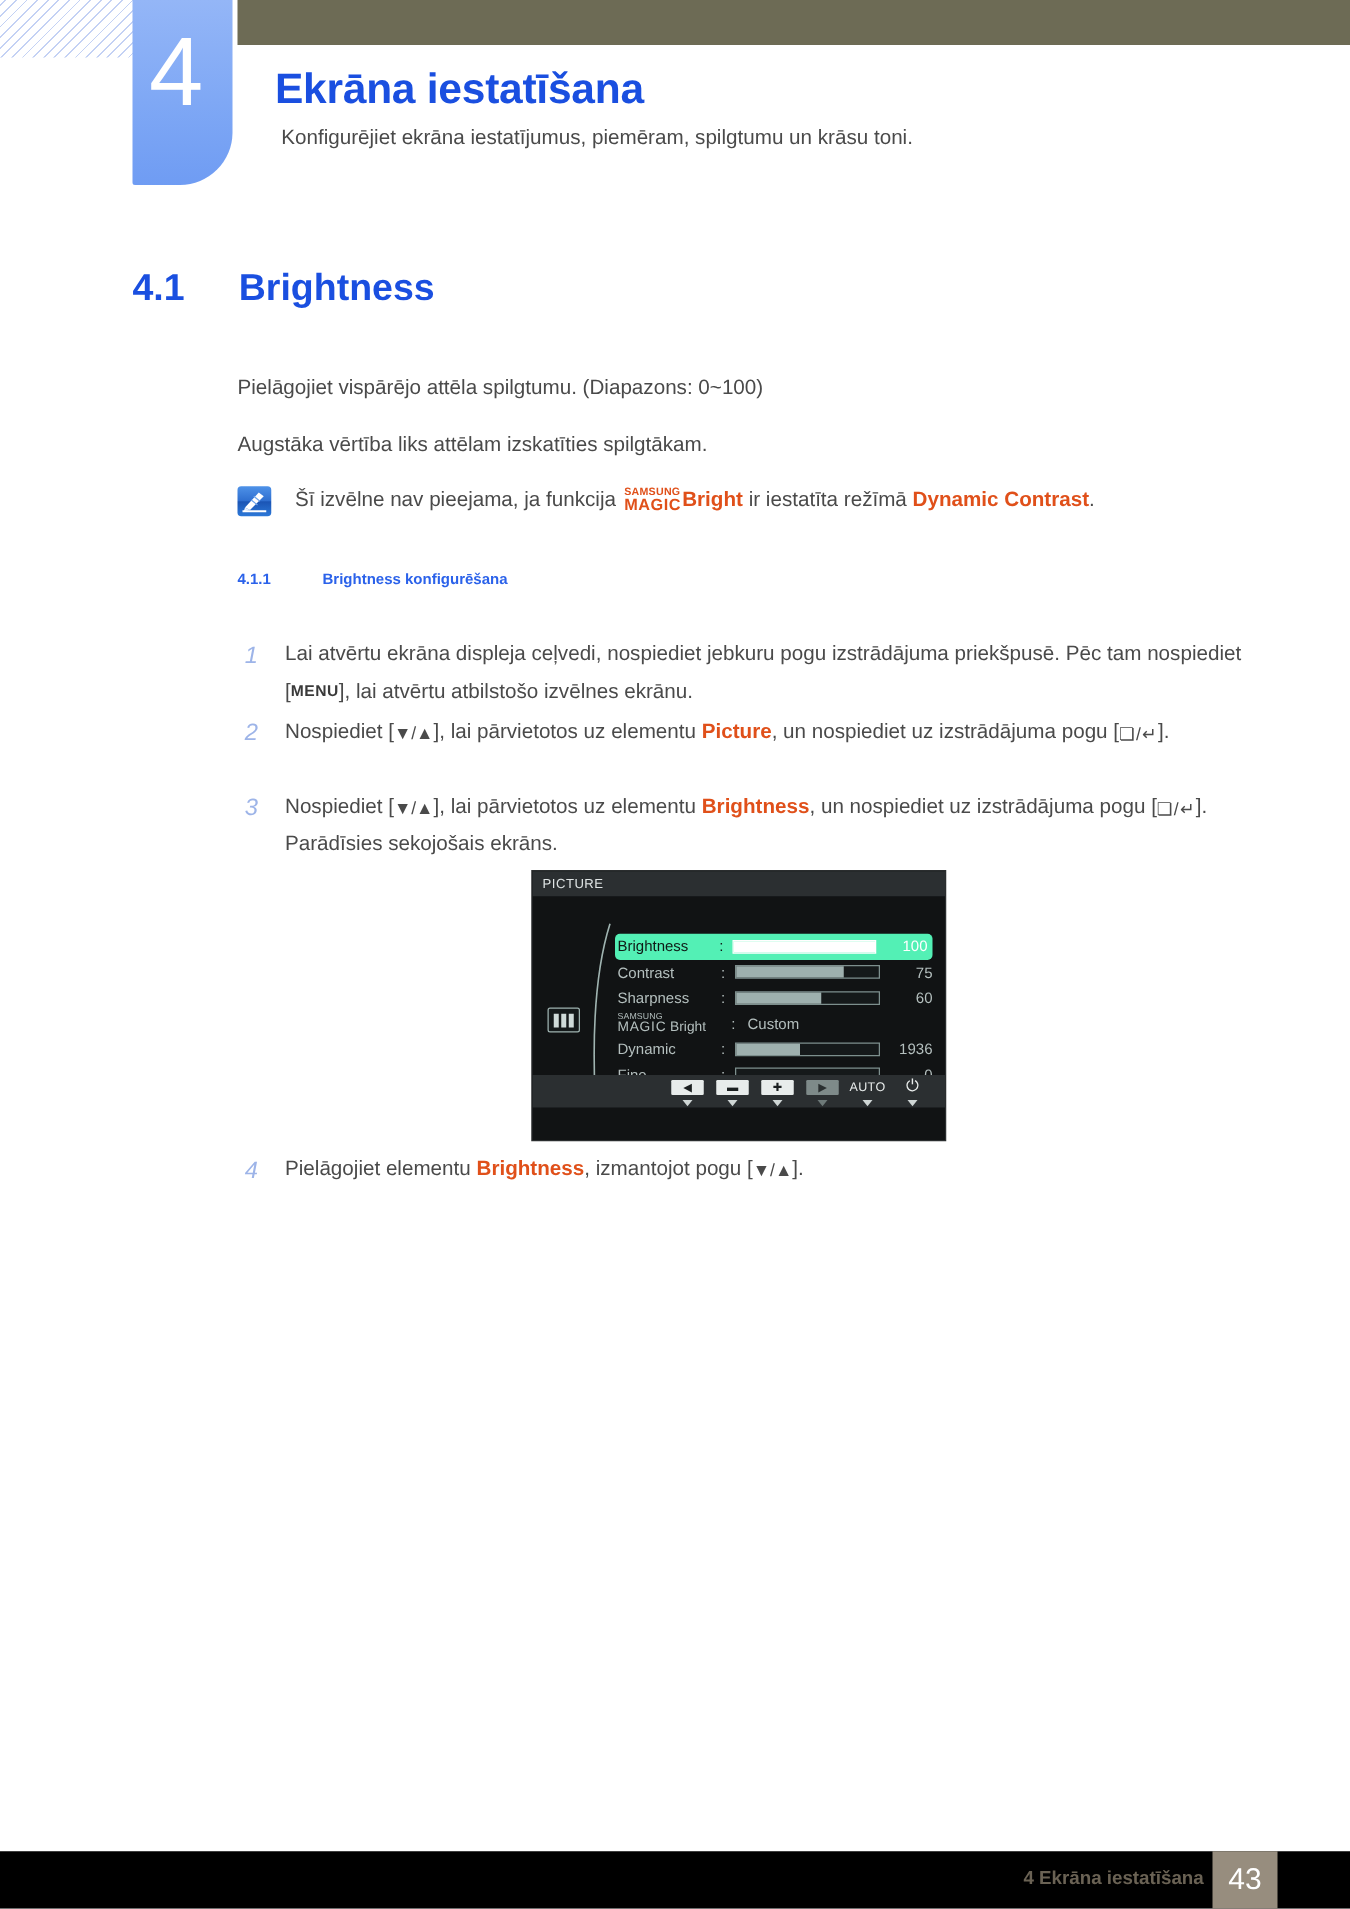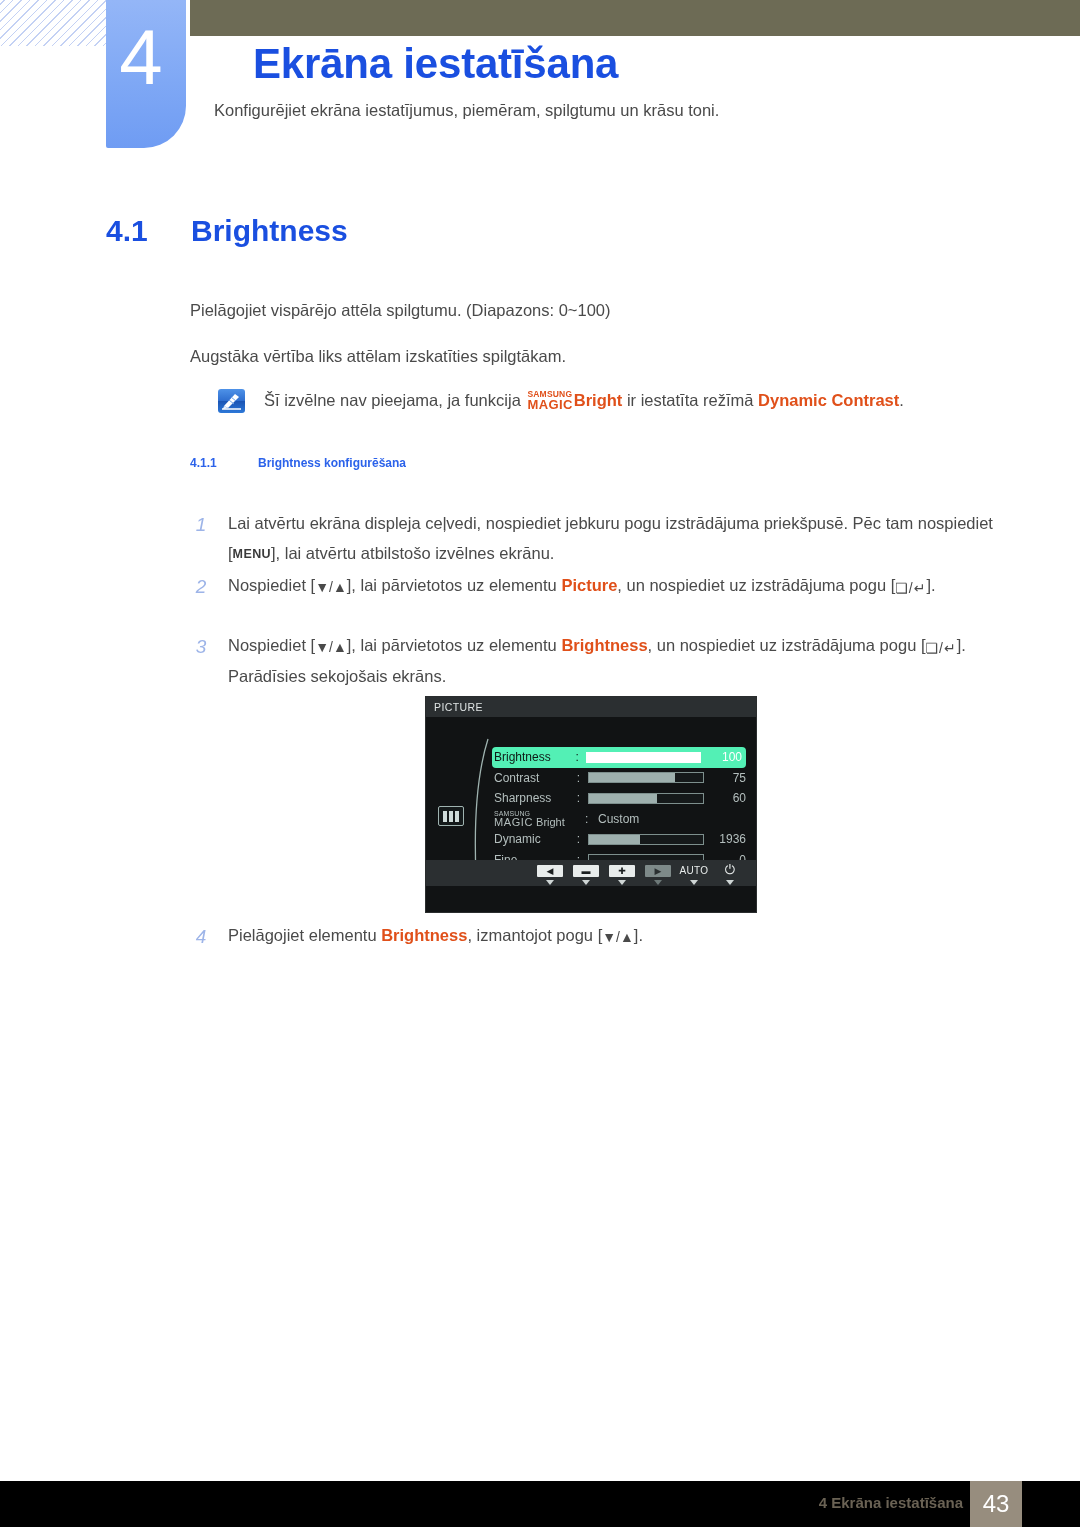--- a/index.html
+++ b/index.html
@@ -47,30 +47,29 @@
     width: 68px;
     text-align: center;
     font-size: 78px;
     font-weight: 400;
     color: #ffffff;
     line-height: 1;
     letter-spacing: -2px;
   }
   .chaptitle {
     position: absolute;
-    left: 220px; top: 40px;
-    font-size: 42px;
+    left: 220px; top: 52px;
+    font-size: 34px;
     font-weight: bold;
     color: #1a4fe0;
     letter-spacing: -0.2px;
-    margin-left: 33px;
   }
   .chapsub {
     position: absolute;
-    left: 214px; top: 101px;
+    left: 225px; top: 101px;
     font-size: 16.5px;
     color: #4a4a4a;
   }
 
   
   .sec-head {
     position: absolute;
     left: 106px; top: 214px;
     font-size: 30px;
     font-weight: bold;
@@ -89,21 +88,20 @@
   }
   .p1 { top: 298px; }
   .p2 { top: 344px; }
 
   
   .note {
     position: absolute;
     left: 190px; top: 388px;
     display: flex;
     align-items: flex-start;
-    margin-left: 28px;
   }
   .note-icon {
     width: 27px; height: 24px;
     flex: 0 0 auto;
     margin-top: 1px;
     background: linear-gradient(180deg,#4e92e8 0%,#2f6fd0 48%,#1b55b5 52%,#2c78d8 100%);
     border-radius: 3px;
     position: relative;
     overflow: hidden;
   }

